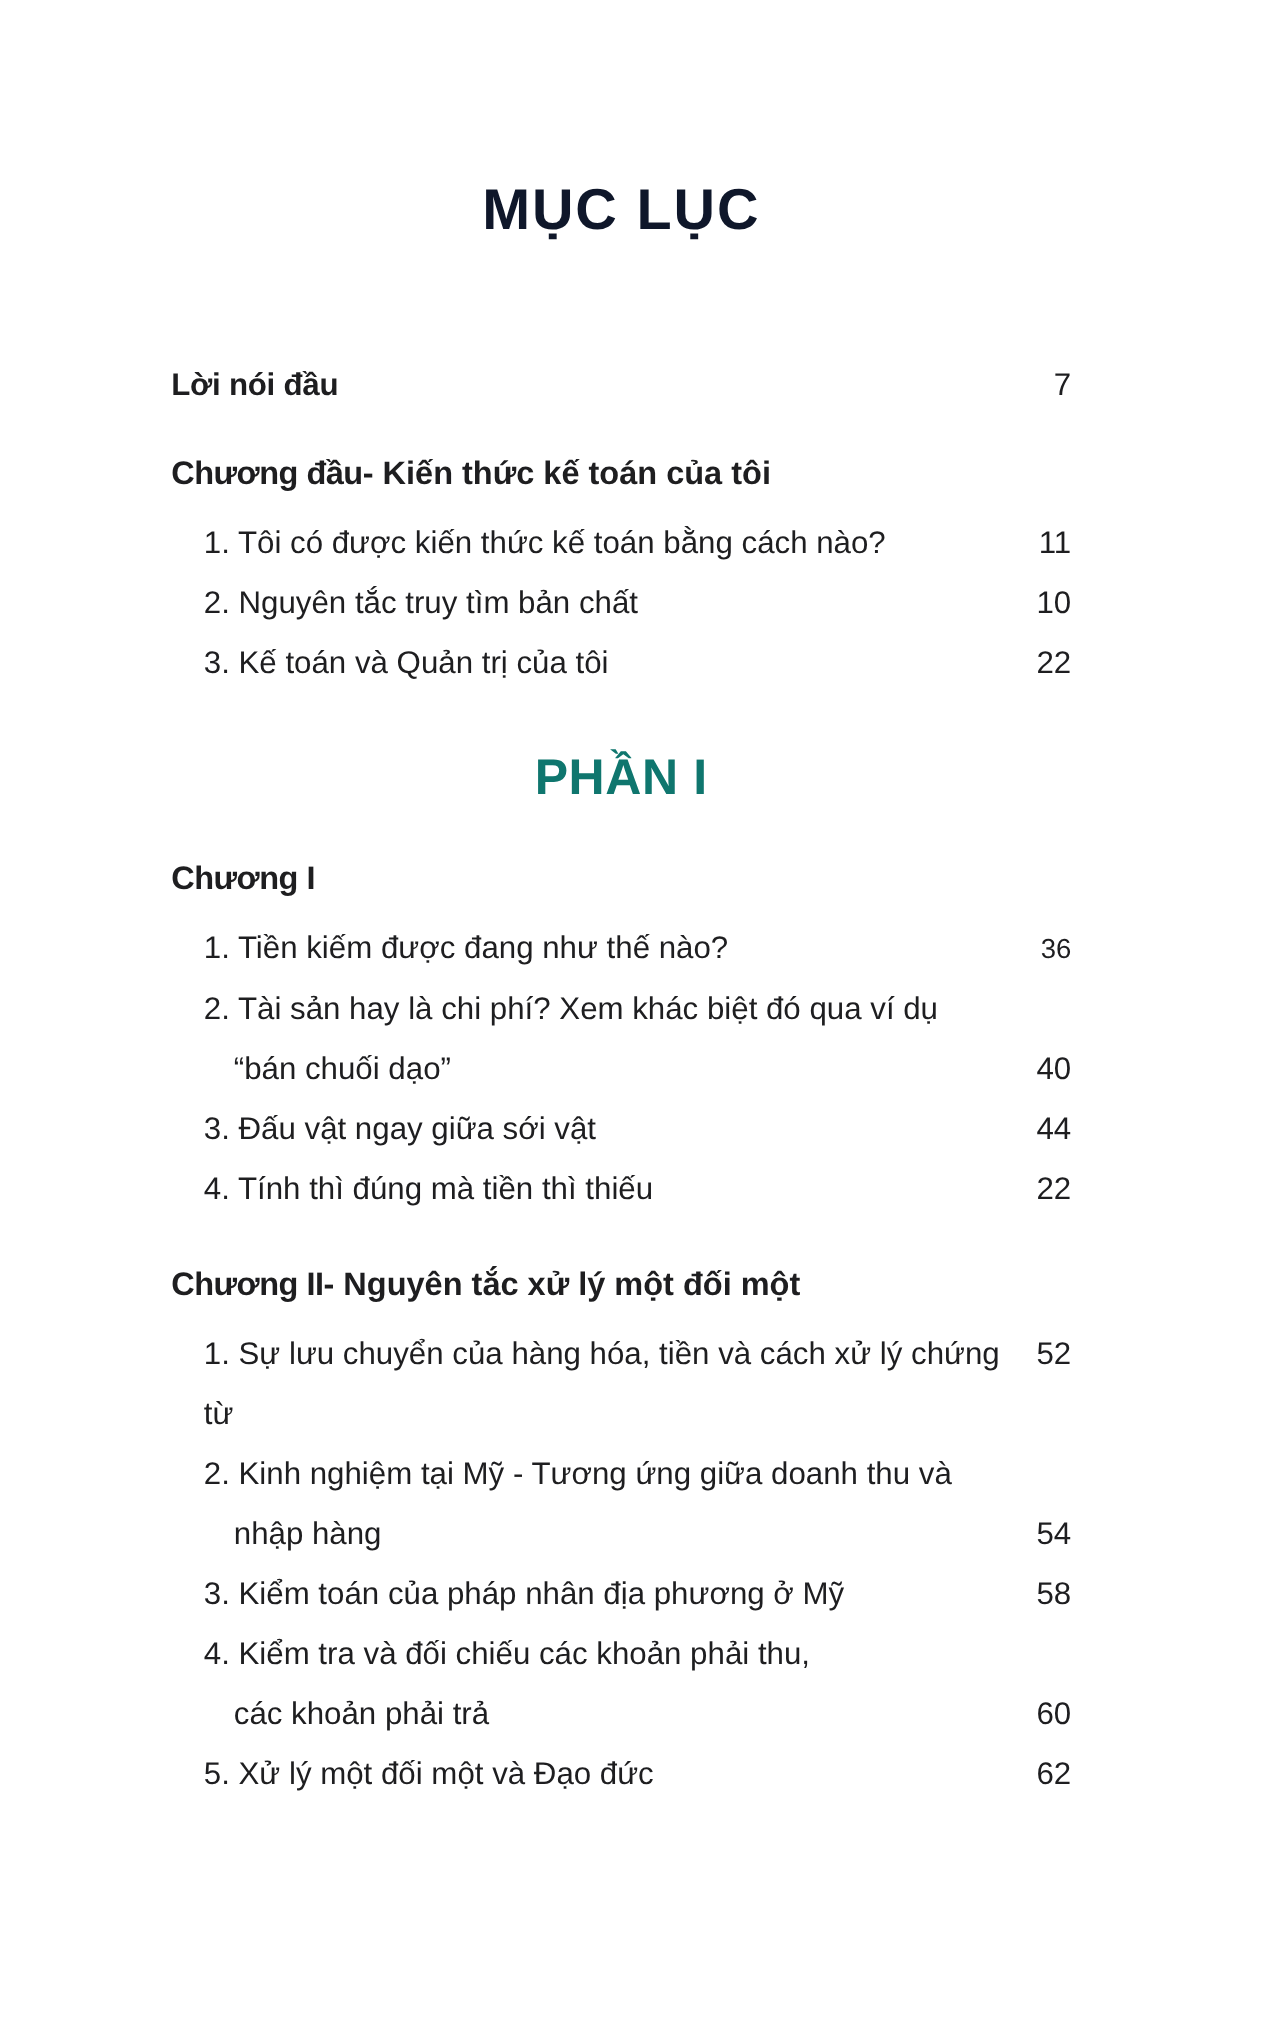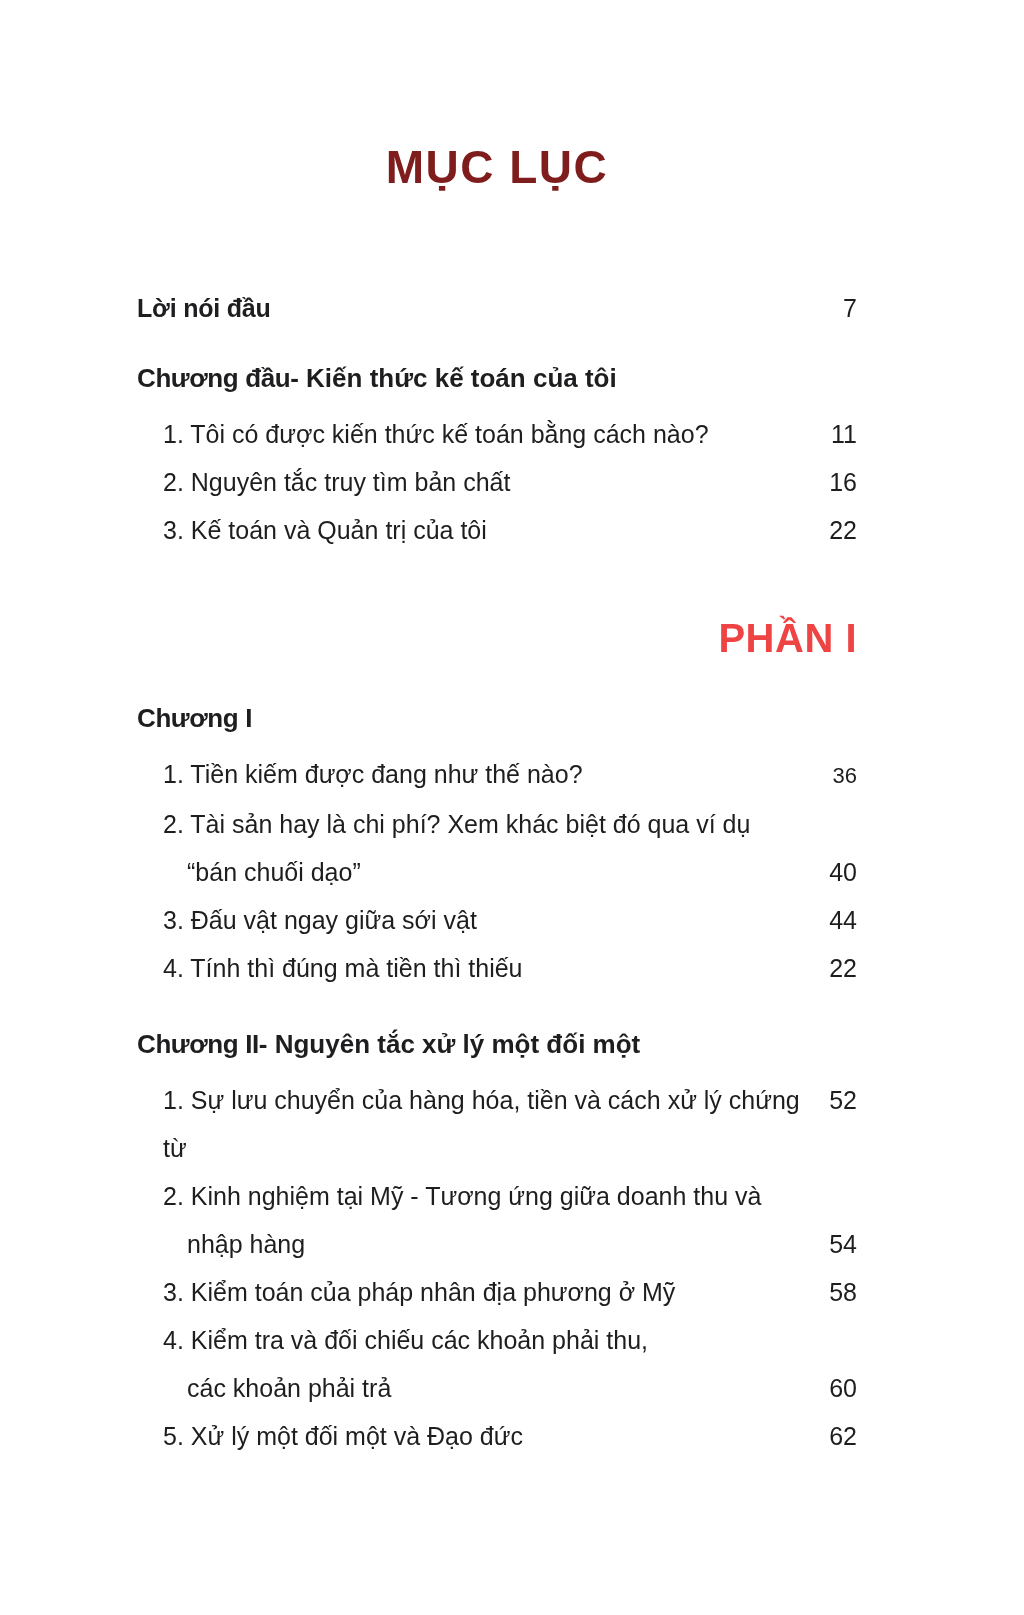--- a/index.html
+++ b/index.html
@@ -12,21 +12,21 @@
     overflow: hidden;
   }
   .page { padding: 142px 167px 0 137px; }
 
   .title {
     text-align: center;
     font-size: 46px;
     font-weight: 600;
     letter-spacing: 1.5px;
     line-height: 50px;
-    color: #7f1d1d;
+    color: #0f172a;
   }
 
   .row {
     display: flex;
     align-items: baseline;
     font-size: 25px;
     line-height: 48px;
   }
   .grow { flex: 1; padding-right: 12px; }
   .pagenum { white-space: nowrap; text-align: right; font-size: 25px; }
@@ -37,27 +37,27 @@
 
   .heading { font-size: 26px; font-weight: 700; }
   .heading .lbl { letter-spacing: -0.4px; }
   .h-intro { margin-top: 22px; }
   .h-ch { margin-top: 28px; }
 
   .items { margin-top: 8px; padding-left: 26px; }
   .cont { padding-left: 24px; }
 
   .part-title {
-    text-align: right;
+    text-align: center;
     font-size: 40px;
     font-weight: 600;
     line-height: 56px;
-    margin-top: 56px;
+    margin-top: 40px;
     letter-spacing: 0.5px;
-    color: #ef4444;
+    color: #0f766e;
   }
 </style>
 </head>
 <body>
 
 <div class="page">
 
   <h1 class="title">MỤC LỤC</h1>
 
   <div class="row preface">
@@ -69,21 +69,21 @@
     <span class="lbl">Chương đầu</span>
       <span> - Kiến thức kế toán của tôi</span>
   </div>
   <div class="items">
     <div class="row">
       <span class="grow">1. Tôi có được kiến thức kế toán bằng cách nào?</span>
       <span class="pagenum">11</span>
     </div>
     <div class="row">
       <span class="grow">2. Nguyên tắc truy tìm bản chất</span>
-      <span class="pagenum">16</span>
+      <span class="pagenum">10</span>
     </div>
     <div class="row">
       <span class="grow">3. Kế toán và Quản trị của tôi</span>
       <span class="pagenum">22</span>
     </div>
   </div>
 
   <h2 class="part-title">PHẦN I</h2>
 
   <div class="row heading h-ch">

